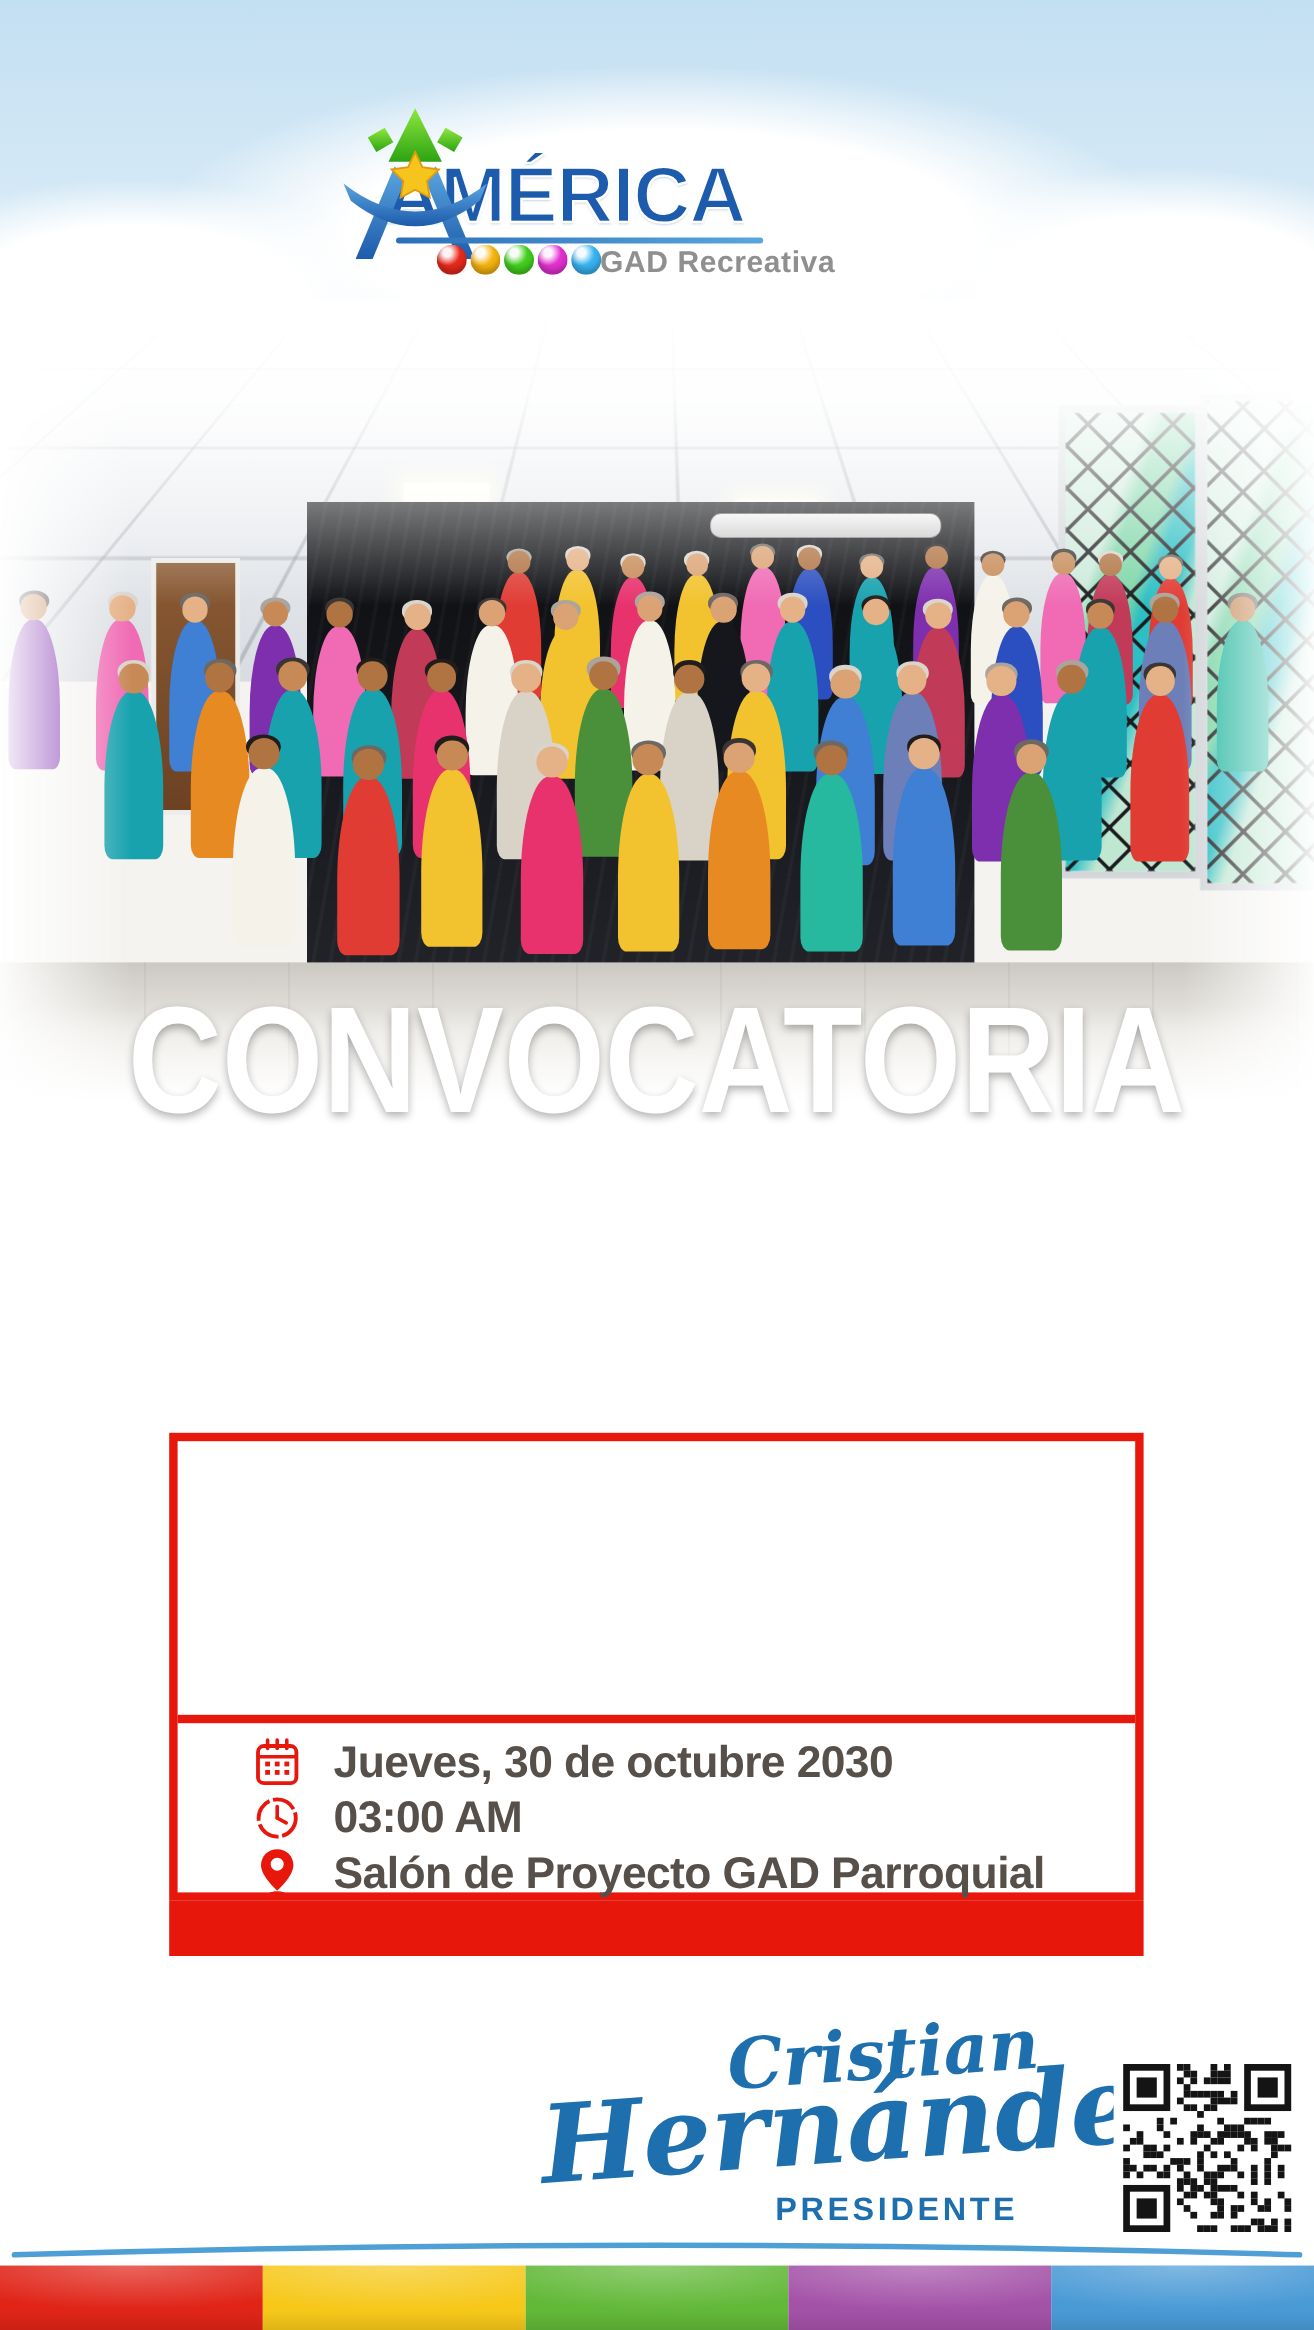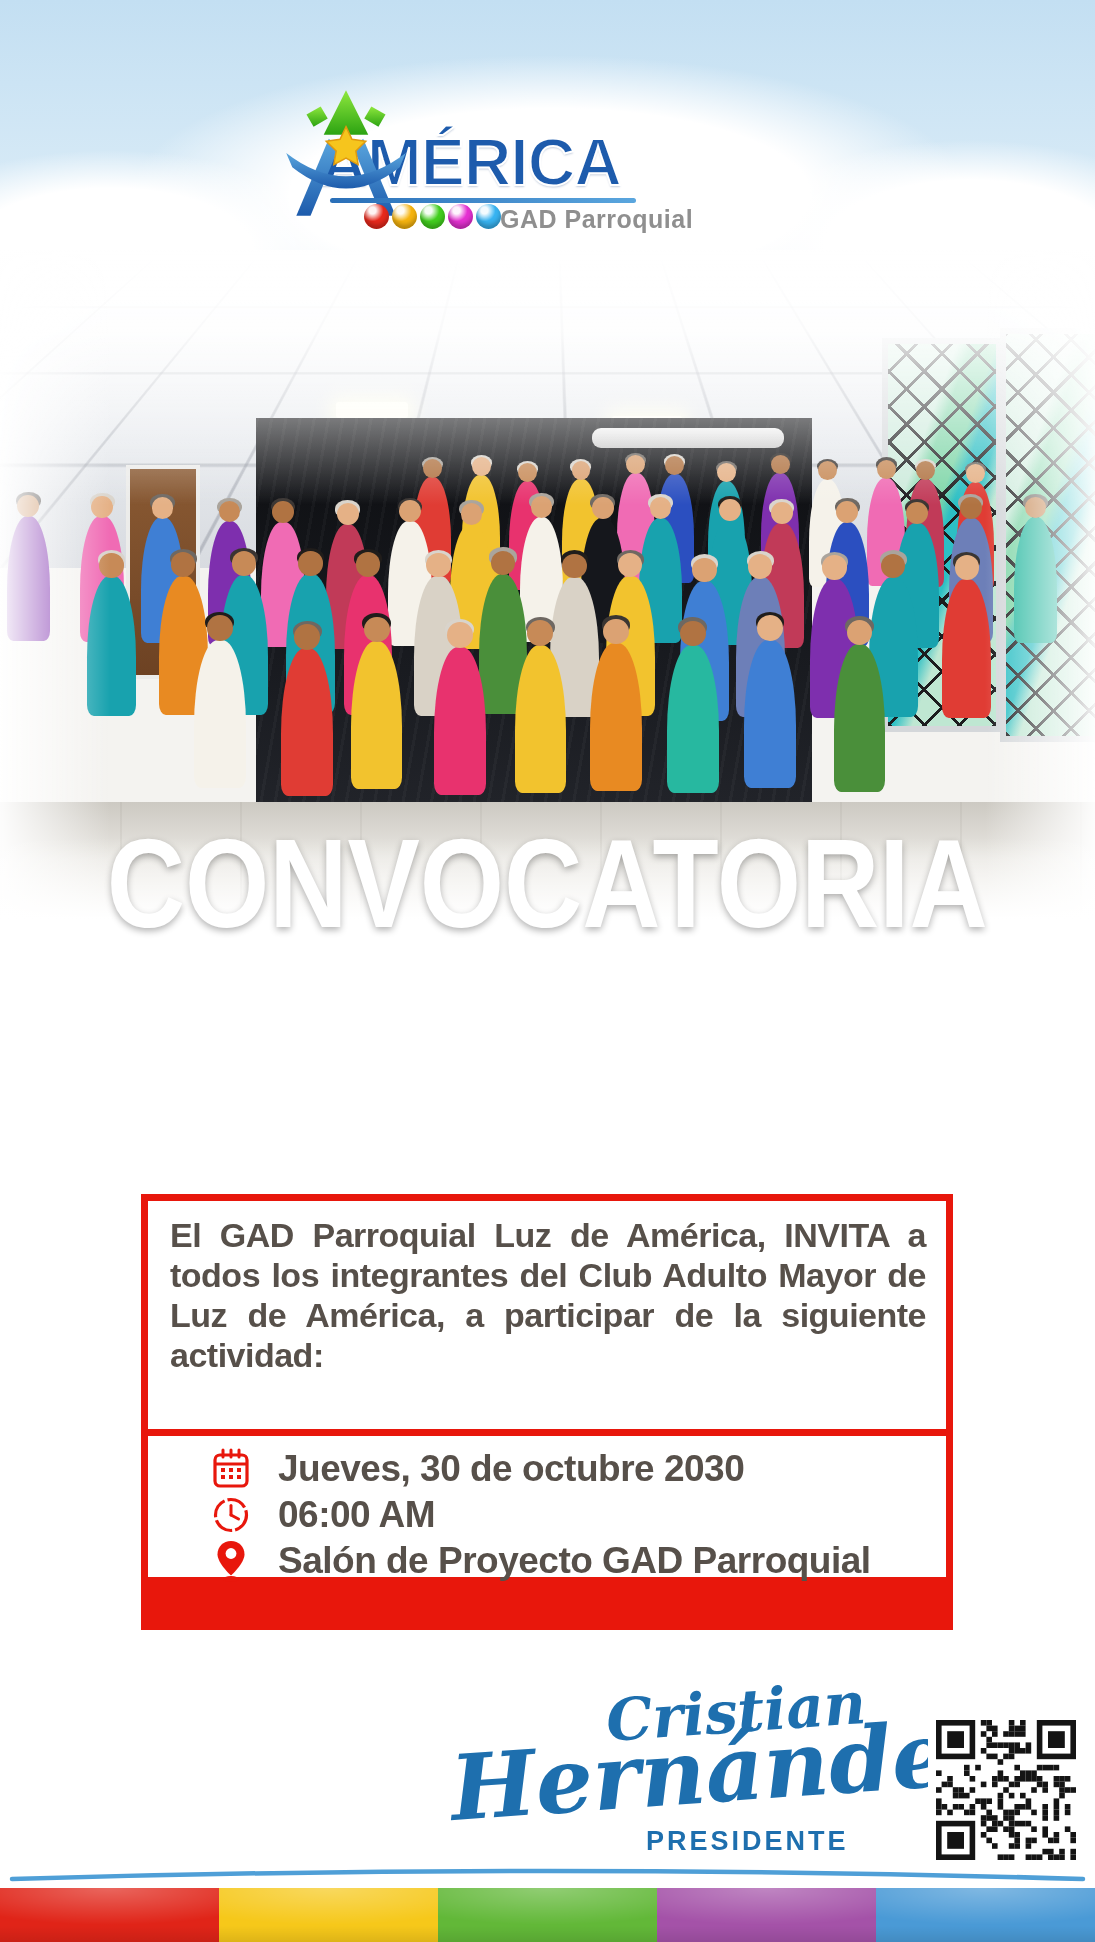--- a/index.html
+++ b/index.html
@@ -162,21 +162,21 @@
   </svg>
   <div class="america">AMÉRICA</div>
   <div class="america-underline"></div>
   <div class="balloons">
       <span class="balloon" style="background: radial-gradient(circle at 34% 26%, rgba(255, 255, 255, 0.95) 0px, rgba(255, 255, 255, 0.95) 14%, rgba(255, 255, 255, 0) 44%), rgb(232, 41, 28);"></span>
       <span class="balloon" style="background: radial-gradient(circle at 34% 26%, rgba(255, 255, 255, 0.95) 0px, rgba(255, 255, 255, 0.95) 14%, rgba(255, 255, 255, 0) 44%), rgb(246, 180, 15);"></span>
       <span class="balloon" style="background: radial-gradient(circle at 34% 26%, rgba(255, 255, 255, 0.95) 0px, rgba(255, 255, 255, 0.95) 14%, rgba(255, 255, 255, 0) 44%), rgb(66, 207, 30);"></span>
       <span class="balloon" style="background: radial-gradient(circle at 34% 26%, rgba(255, 255, 255, 0.95) 0px, rgba(255, 255, 255, 0.95) 14%, rgba(255, 255, 255, 0) 44%), rgb(229, 49, 210);"></span>
       <span class="balloon" style="background: radial-gradient(circle at 34% 26%, rgba(255, 255, 255, 0.95) 0px, rgba(255, 255, 255, 0.95) 14%, rgba(255, 255, 255, 0) 44%), rgb(56, 180, 242);"></span>
     </div>
-  <div class="gad-label">GAD Parroquial</div>
+  <div class="gad-label">GAD Recreativa</div>
 
   <div class="photo" aria-label="Fotografía grupal del Club Adulto Mayor reunido en el salón del GAD Parroquial">
     <div class="ceiling">
       <div class="ceiling-grid"></div>
     </div>
     <div class="lightpanel" style="left:336px;top:152px;width:72px;height:16px;"></div>
     <div class="lightpanel" style="left:466px;top:184px;width:80px;height:16px;"></div>
     <div class="lightpanel" style="left:612px;top:166px;width:70px;height:14px;"></div>
     <div class="lightpanel" style="left:708px;top:190px;width:80px;height:16px;"></div>
     <div class="lightpanel" style="left:904px;top:174px;width:58px;height:14px;"></div>
@@ -453,21 +453,20 @@
     <div class="fog fog-right"></div>
     <div class="fog fog-bottom"></div>
   </div>
 
   <div class="headline">
     <span class="cond">CONVOCATORIA</span>
   </div>
 
 
   <div class="info-box">
-    <p class="para">El GAD Parroquial Luz de América, INVITA a todos los integrantes del Club Adulto Mayor de Luz de América, a participar de la siguiente actividad:</p>
     <div class="divider"></div>
     <div class="schedule">
       <div class="sch-row">
         <span class="sch-icon">
           <svg width="40" height="42" viewBox="0 0 40 42">
             <rect x="4" y="7" width="32" height="31" rx="5" fill="none" stroke="#e8170c" stroke-width="3.2"></rect>
             <line x1="4" y1="16" x2="36" y2="16" stroke="#e8170c" stroke-width="3"></line>
             <line x1="12" y1="2" x2="12" y2="9" stroke="#e8170c" stroke-width="3" stroke-linecap="round"></line>
             <line x1="20" y1="2" x2="20" y2="9" stroke="#e8170c" stroke-width="3" stroke-linecap="round"></line>
             <line x1="28" y1="2" x2="28" y2="9" stroke="#e8170c" stroke-width="3" stroke-linecap="round"></line>
@@ -484,21 +483,21 @@
         <span class="sch-text">Jueves, 30 de octubre 2030</span>
       </div>
       <div class="sch-row">
         <span class="sch-icon">
           <svg width="40" height="40" viewBox="0 0 40 40">
             <circle cx="20" cy="20" r="15.5" fill="none" stroke="#e8170c" stroke-width="3.2" stroke-dasharray="20 3"></circle>
             <line x1="20" y1="20" x2="20" y2="10.5" stroke="#e8170c" stroke-width="3" stroke-linecap="round"></line>
             <line x1="20" y1="20" x2="27.5" y2="24" stroke="#e8170c" stroke-width="3" stroke-linecap="round"></line>
           </svg>
         </span>
-        <span class="sch-text">06:00 AM</span>
+        <span class="sch-text">03:00 AM</span>
       </div>
       <div class="sch-row">
         <span class="sch-icon">
           <svg width="34" height="44" viewBox="0 0 34 44">
             <ellipse cx="17" cy="40" rx="8" ry="3" fill="#e8170c"></ellipse>
             <path d="M17,2 C9.3,2 3.5,7.8 3.5,15.3 C3.5,24.5 17,36.5 17,36.5 C17,36.5 30.5,24.5 30.5,15.3 C30.5,7.8 24.7,2 17,2 Z" fill="#e8170c"></path>
             <circle cx="17" cy="14.5" r="5.4" fill="#ffffff"></circle>
           </svg>
         </span>
         <span class="sch-text">Salón de Proyecto GAD Parroquial</span>

